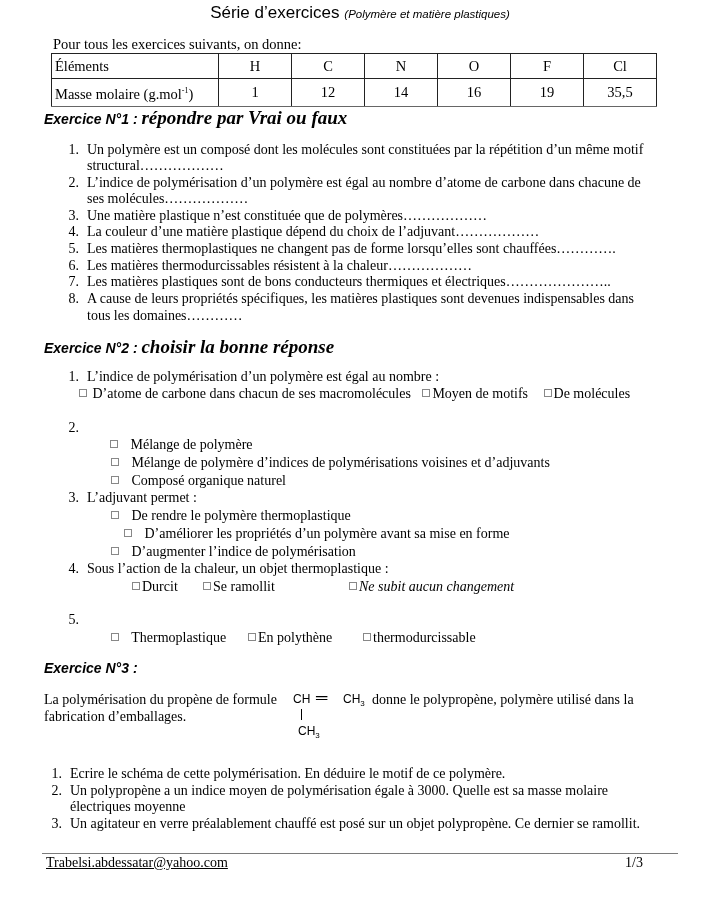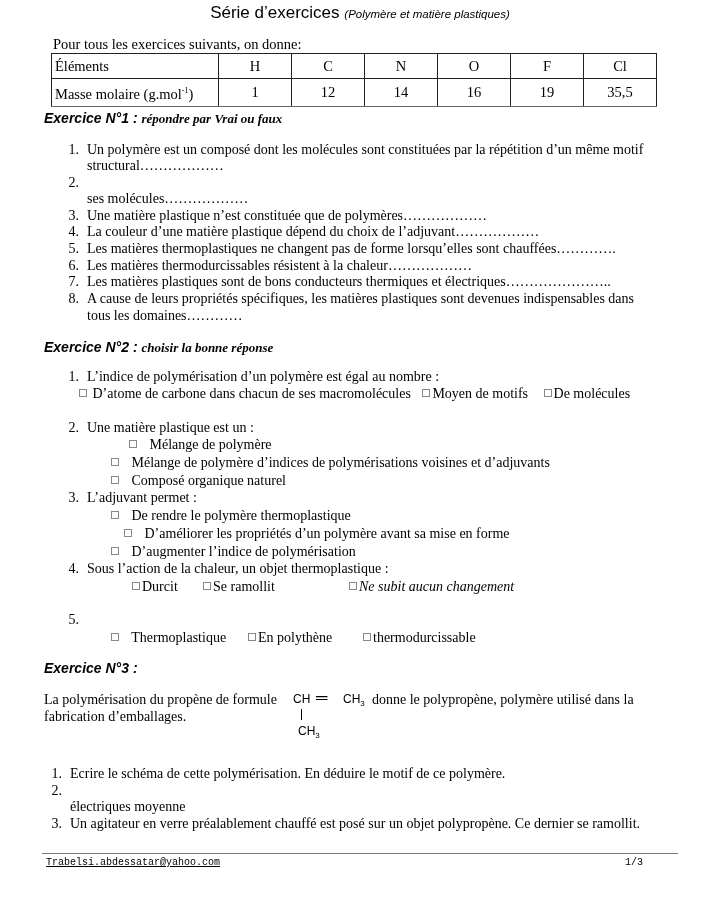--- a/index.html
+++ b/index.html
@@ -7,29 +7,29 @@
   .abs { position: absolute; }
   .title { top: 1px; left: 0; width: 720px; text-align: center; font-family: "Liberation Sans", sans-serif; font-size: 17px; line-height: 24px; }
   .title .sub { font-style: italic; font-size: 11.5px; }
   .intro { top: 36px; left: 53px; font-size: 14.5px; line-height: 17px; }
   table.data { position: absolute; top: 53px; left: 51px; border-collapse: collapse; font-size: 14.5px; }
   table.data td { border: 1.3px solid #222; height: 24px; padding: 0 3px; text-align: center; line-height: 24px; white-space: nowrap; }
   table.data td.hdr { text-align: left; width: 160px; }
   table.data td.col { width: 66px; }
   table.data tr:last-child td { border-bottom: 1.3px solid #666; }
   .ex-title { font-family: "Liberation Sans", sans-serif; font-weight: bold; font-style: italic; font-size: 14px; line-height: 18px; }
-  .ex-title .hint { font-family: "Liberation Serif", serif; font-size: 13px; font-weight: bold; font-style: italic; }
+  .ex-title .hint { font-family: "Liberation Serif", serif; font-size: 19px; font-weight: bold; font-style: italic; }
   .item { font-size: 14px; line-height: 17.5px; }
   .num { position: absolute; left: 0; width: 18px; text-align: right; }
   .txt { position: absolute; left: 26px; }
   .cb { display: inline-block; width: 8px; height: 8px; border: 1px solid #888; vertical-align: 1px; margin-right: 2px; box-sizing: border-box; }
   .formula { font-family: "Liberation Sans", sans-serif; font-size: 12px; }
   .formula sub { font-size: 8px; }
   .foot-rule { top: 853px; left: 42px; width: 636px; height: 0; border-top: 1.5px solid #7a7a7a; }
-  .foot { top: 856px; font-family: Liberation Mono, monospace; font-size: 10px; line-height: 14px; }
+  .foot { top: 856px; font-family: Liberation Serif, serif; font-size: 14px; line-height: 14px; }
   .foot-email { left: 46px; text-decoration: underline; }
   .foot-page { left: 625px; }
 </style>
 </head>
 <body>
 
 <div class="abs title">
   <span>Série d’exercices</span>
   <span class="sub">(Polymère et matière plastiques)</span>
 </div>
@@ -63,20 +63,21 @@
   <span class="hint">répondre par Vrai ou faux</span>
 </div>
 
 <div class="abs item" style="top:141px;left:61px;width:620px;height:36px;">
   <span class="num">1.</span>
   <span class="txt" style="top:0">Un polymère est un composé dont les molécules sont constituées par la répétition d’un même motif</span>
   <span class="txt" style="top:16px">structural………………</span>
 </div>
 <div class="abs item" style="top:174px;left:61px;width:620px;height:36px;">
   <span class="num">2.</span>
+  <span class="txt" style="top:0">L’indice de polymérisation d’un polymère est égal au nombre d’atome de carbone dans chacune de</span>
   <span class="txt" style="top:16px">ses molécules………………</span>
 </div>
 <div class="abs item" style="top:207px;left:61px;width:620px;height:18px;">
   <span class="num">3.</span>
   <span class="txt">Une matière plastique n’est constituée que de polymères………………</span>
 </div>
 <div class="abs item" style="top:223px;left:61px;width:620px;height:18px;">
   <span class="num">4.</span>
   <span class="txt">La couleur d’une matière plastique dépend du choix de l’adjuvant………………</span>
 </div>
@@ -108,23 +109,22 @@
   <span class="txt">L’indice de polymérisation d’un polymère est égal au nombre :</span>
 </div>
 <div class="abs item" style="top:385px;left:79px;white-space:nowrap;">
   <span><span class="cb"></span> <span>D’atome de carbone dans chacun de ses macromolécules</span></span>
   <span style="margin-left:8px"><span class="cb"></span><span>Moyen de motifs</span></span>
   <span style="margin-left:12px"><span class="cb"></span><span>De molécules</span></span>
 </div>
 
 <div class="abs item" style="top:419px;left:61px;width:620px;height:18px;">
   <span class="num">2.</span>
-  <span class="txt">Une matière plastique est un :</span>
 </div>
-<div class="abs item" style="top:436px;left:129px;white-space:nowrap;text-align:right;"><span class="cb"></span>&nbsp;&nbsp; <span>Mélange de polymère</span></div>
+<div class="abs item" style="top:436px;left:110px;white-space:nowrap;text-align:right;"><span class="cb"></span>&nbsp;&nbsp; <span>Mélange de polymère</span></div>
 <div class="abs item" style="top:454px;left:111px;white-space:nowrap;"><span class="cb"></span>&nbsp;&nbsp; <span>Mélange de polymère d’indices de polymérisations voisines et d’adjuvants</span></div>
 <div class="abs item" style="top:472px;left:111px;white-space:nowrap;"><span class="cb"></span>&nbsp;&nbsp; <span>Composé organique naturel</span></div>
 
 <div class="abs item" style="top:489px;left:61px;width:620px;height:18px;">
   <span class="num">3.</span>
   <span class="txt">L’adjuvant permet :</span>
 </div>
 <div class="abs item" style="top:507px;left:111px;white-space:nowrap;"><span class="cb"></span>&nbsp;&nbsp; <span>De rendre le polymère thermoplastique</span></div>
 <div class="abs item" style="top:525px;left:124px;white-space:nowrap;"><span class="cb"></span>&nbsp;&nbsp; <span>D’améliorer les propriétés d’un polymère avant sa mise en forme</span></div>
 <div class="abs item" style="top:543px;left:111px;white-space:nowrap;"><span class="cb"></span>&nbsp;&nbsp; <span>D’augmenter l’indice de polymérisation</span></div>
@@ -158,20 +158,21 @@
 </div>
 <div class="abs item" style="top:691px;left:372px;white-space:nowrap;">donne le polypropène, polymère utilisé dans la</div>
 <div class="abs item" style="top:708px;left:44px;white-space:nowrap;">fabrication d’emballages.</div>
 
 <div class="abs item" style="top:765px;left:44px;width:630px;height:18px;">
   <span class="num">1.</span>
   <span class="txt">Ecrire le schéma de cette polymérisation. En déduire le motif de ce polymère.</span>
 </div>
 <div class="abs item" style="top:782px;left:44px;width:630px;height:36px;">
   <span class="num">2.</span>
+  <span class="txt" style="top:0">Un polypropène a un  indice moyen de polymérisation égale à 3000. Quelle est sa masse molaire</span>
   <span class="txt" style="top:16px">électriques moyenne</span>
 </div>
 <div class="abs item" style="top:815px;left:44px;width:630px;height:36px;">
   <span class="num">3.</span>
   <span class="txt" style="top:0;white-space:nowrap">Un agitateur en verre préalablement chauffé est posé sur un objet polypropène. Ce dernier se ramollit.</span>
 </div>
 
 <div class="abs foot-rule"></div>
 <div class="abs foot foot-email">Trabelsi.abdessatar@yahoo.com</div>
 <div class="abs foot foot-page">1/3</div>

